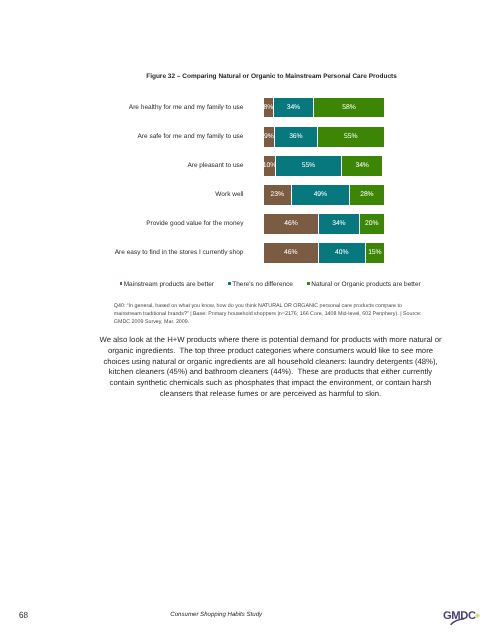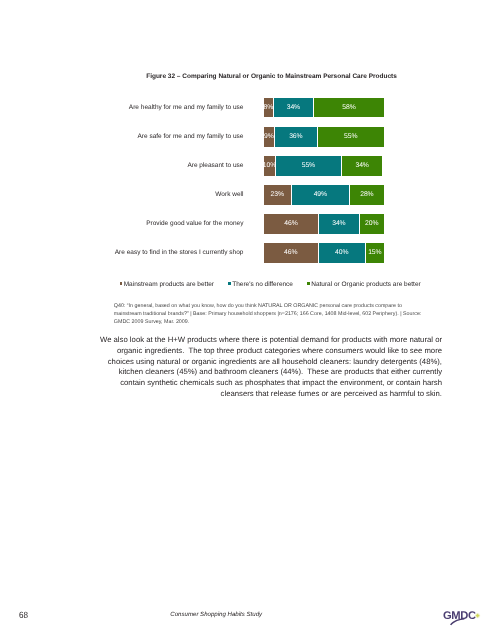--- a/index.html
+++ b/index.html
@@ -45,21 +45,21 @@
   .leg-mark.m1{background:#06787e;}
   .leg-mark.m2{background:#3d8505;}
   .leg-text{font-size:6.5px;color:#231f20;white-space:nowrap;line-height:6px;}
 
   
   .footnote{position:absolute;left:113.8px;top:301.9px;width:310px;
             font-size:5.33px;line-height:8px;color:#4a4a4a;}
 
   
   .copy{position:absolute;left:99px;top:334.6px;width:343px;
-        font-size:7.72px;line-height:10.95px;color:#231f20;text-align:right;
+        font-size:7.72px;line-height:10.95px;color:#231f20;text-align:center;
         white-space:pre-wrap;}
 
   
   .pageno{position:absolute;left:18.7px;top:610.2px;font-size:9px;
           color:#231f20;transform:scaleX(0.9);transform-origin:left center;}
   .ftitle{position:absolute;left:170.3px;top:611.3px;
           font-style:italic;font-size:6.1px;color:#231f20;white-space:nowrap;}
   .logo{position:absolute;left:438px;top:604px;width:50px;height:24px;
         filter:opacity(1);}
   </style>

